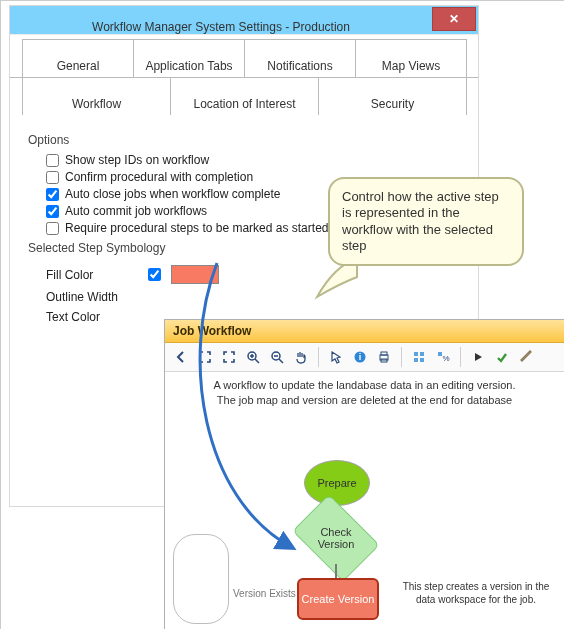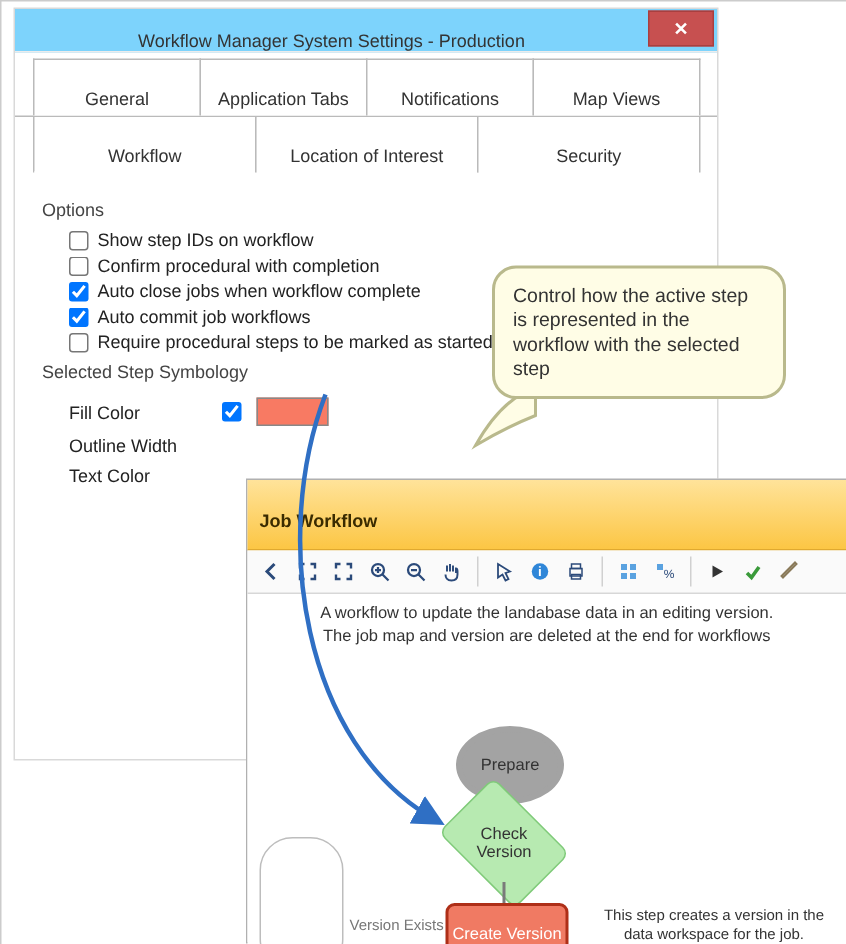--- a/index.html
+++ b/index.html
@@ -34,29 +34,29 @@
 
   
   #callout{position:absolute;left:327px;top:176px;width:168px;padding:10px 12px;background:#fffde6;border:2px solid #b9b98c;border-radius:16px;font-size:13px;color:#333;line-height:1.25;z-index:8}
   #callout-tail{position:absolute;left:312px;top:256px;width:46px;height:46px;z-index:7}
 
   
   #arrow{position:absolute;left:160px;top:256px;width:200px;height:340px;z-index:6;pointer-events:none}
 
   
   #wf{position:absolute;left:163px;top:318px;width:399px;height:308px;background:#fff;border:1px solid #b0b0b0;z-index:4}
-  #wf-title{height:22px;background:linear-gradient(#ffe39a,#fcc644);border-bottom:1px solid #e0a92f;display:flex;align-items:flex-end;padding:12px 8px;font-weight:bold;color:#3a2b00}
+  #wf-title{height:22px;background:linear-gradient(#ffe39a,#fcc644);border-bottom:1px solid #e0a92f;display:flex;align-items:center;padding:0 8px;font-weight:bold;color:#3a2b00}
   #wf-toolbar{height:28px;display:flex;align-items:center;padding:0 6px;border-bottom:1px solid #d7d7d7;background:#fafafa;gap:4px}
   .tb{width:20px;height:20px;display:flex;align-items:center;justify-content:center;color:#4a5a78;cursor:pointer;border-radius:2px}
   .vsep{width:1px;height:20px;background:#d0d0d0;margin:0 3px}
 
   #wf-canvas{position:relative;width:100%;height:calc(100% - 50px);background:#fff;overflow:hidden}
   #wf-desc{position:absolute;left:10px;top:6px;right:10px;color:#333;text-align:center;font-size:11px;line-height:1.35}
   .node{position:absolute;display:flex;align-items:center;justify-content:center;text-align:center;font-size:11px;color:#333}
-  #n-prepare{left:139px;top:88px;width:64px;height:44px;border-radius:50%;background:#a3a3a3;border:4px solid #a3a3a3}
+  #n-prepare{left:139px;top:88px;width:64px;height:44px;border-radius:50%;background:#84cc16;border:1px solid #a3a3a3}
   #n-check{left:135px;top:140px;width:72px;height:52px}
   #n-check .dia{position:absolute;inset:0;transform:rotate(45deg);background:#b7eab1;border:1px solid #7fca79;border-radius:6px}
   #n-check .txt{position:relative;line-height:1.1}
   #n-create{left:132px;top:206px;width:78px;height:38px;border-radius:6px;background:#f07a63;border:2px solid #ae2f18;color:#fff}
   #n-side{left:8px;top:162px;width:54px;height:88px;border:1px solid #bdbdbd;border-radius:22px;background:#fff}
   .edge{position:absolute;background:#7a7a7a}
   #e1{left:170px;top:132px;width:2px;height:10px}
   #e2{left:170px;top:192px;width:2px;height:14px}
   #lbl-exists{position:absolute;left:68px;top:216px;font-size:10px;color:#777}
   #wf-note{position:absolute;left:228px;top:208px;width:166px;font-size:10px;color:#333;text-align:center;line-height:1.3}
@@ -223,21 +223,21 @@
         </div>
       <div class="tb">
           <svg width="14" height="14" viewBox="0 0 14 14">
             <path d="M3 11l3-3 6-6-1-1-6 6-3 3 1 1z" fill="none" stroke="#8a7a5a" stroke-width="1.3"></path>
           </svg>
         </div>
     </div>
     <div id="wf-canvas">
       <div id="wf-desc">
         <div>A workflow to update the landabase data in an editing version.</div>
-        <div>The job map and version are deleted at the end for workflows</div>
+        <div>The job map and version are deleted at the end for database</div>
       </div>
       <div id="n-side" class="node"></div>
       <div id="n-prepare" class="node">
           <span>Prepare</span>
         </div>
       <div id="e1" class="edge"></div>
       <div id="n-check" class="node">
           <div class="dia"></div>
           <div class="txt" style="white-space:pre-line">Check
 Version</div>

